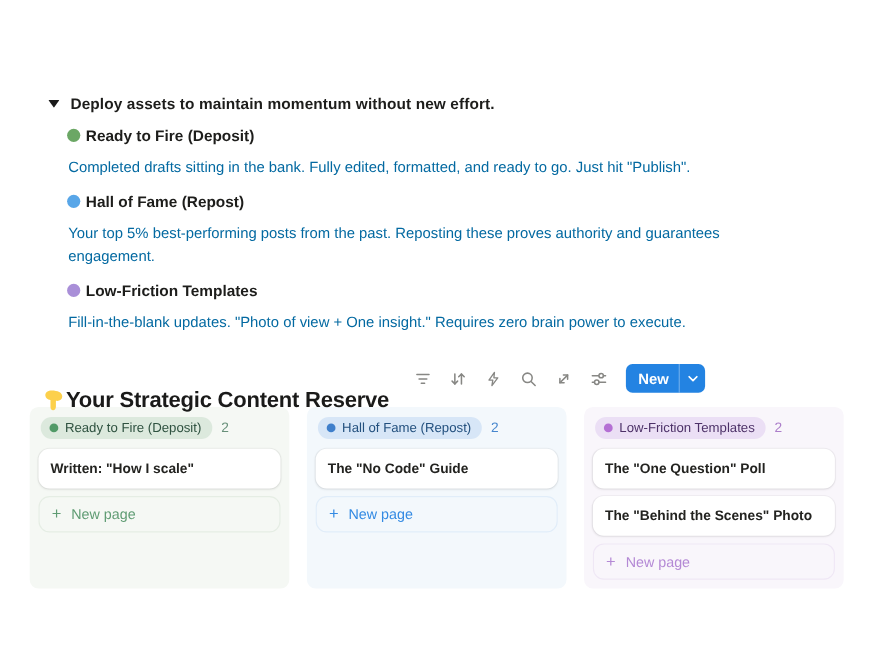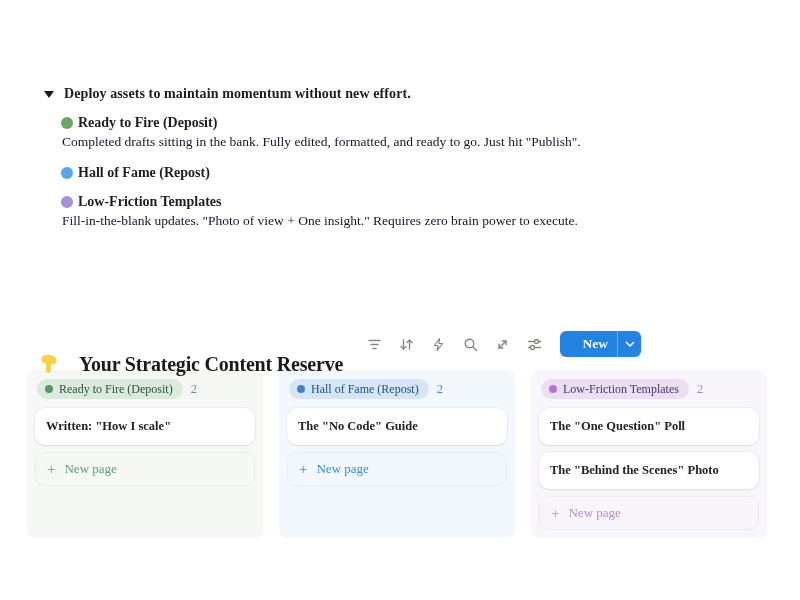--- a/index.html
+++ b/index.html
@@ -1,44 +1,44 @@
 <!DOCTYPE html>
 <html><head>
 <meta charset="utf-8">
 <style>
   * { margin:0; padding:0; box-sizing:border-box; }
   html,body { width:800px; height:600px; background:#ffffff; font-family:"Liberation Sans", sans-serif; overflow:hidden; }
-  .page { position:relative; width:800px; height:600px; background:#fff;font-family:Liberation Serif, serif; }
+  .page { position:relative; width:800px; height:600px; background:#fff; }
 
   
   .outline { position:absolute; left:44px; top:86px; width:640px; }
   .toggle-row { display:flex; align-items:center; gap:10px; }
   .toggle-tri { width:10px; height:7px; flex:0 0 auto; cursor:pointer; }
   .toggle-heading { font-size:14px; font-weight:700; color:#1d1d1b; letter-spacing:.1px; }
 
   .outline-item { display:flex; align-items:center; gap:5px; margin-left:17px; margin-top:13px; }
   .outline-dot { width:12px; height:12px; border-radius:50%; flex:0 0 auto; }
   .outline-item.green .outline-dot { background:#6BA765; }
   .outline-item.blue  .outline-dot { background:#58A6E8; }
   .outline-item.purple .outline-dot { background:#A98FD8; }
   .outline-label { font-size:14px; font-weight:700; color:#1d1d1b; }
 
-  .outline-para { margin-left:18px; font-size:13.5px; line-height:21px; color:#0f172a; max-width:606px; }
+  .outline-para { margin-left:18px; margin-top:10px; font-size:13.5px; line-height:21px; color:#0369a1; max-width:606px; }
 
   
   .board { position:absolute; left:27px; top:330px; width:740px; }
   .board-header { position:relative; height:28px; display:flex; align-items:center; }
-  .board-title-wrap { display:flex; gap:19px; margin-left:11px;margin-top:40px; }
+  .board-title-wrap { display:flex; gap:0; margin-left:11px;margin-top:40px; }
   .board-title { font-size:20px; font-weight:700; color:#1a1a19; letter-spacing:-.2px; }
 
   .toolbar { position:absolute; right:126px; top:0; height:28px; display:flex; align-items:center; gap:10px; }
   .tb-icon { width:22px; height:22px; display:flex; align-items:center; justify-content:center; border-radius:4px; cursor:pointer; }
   .tb-icon svg { display:block; }
   .new-btn { display:flex; align-items:center; height:26px; background:#2383E2; border-radius:6px; overflow:hidden; cursor:pointer; margin-left:4px; }
-  .new-btn-label { color:#fff; font-size:13.5px; font-weight:700; padding:0 9px 0 23px; }
+  .new-btn-label { color:#fff; font-size:13.5px; font-weight:700; padding:0 9px 0 11px; }
   .new-btn-caret { display:flex; align-items:center; justify-content:center; width:24px; height:26px; border-left:1px solid rgba(255,255,255,.35); }
 
   .board-columns { display:flex; gap:16px; margin-top:12px; }
   .column { width:236px; border-radius:8px; padding:8px; }
   .column.green  { background:#F5F8F4; }
   .column.blue   { background:#F3F8FC; }
   .column.purple { background:#F9F6FB; }
 
   .col-header { display:flex; align-items:center; gap:8px; padding:1px 2px 0 2px; }
   .pill { display:inline-flex; align-items:center; gap:6px; height:20px; border-radius:10px; padding:0 10px 0 8px; font-size:12px; font-weight:500; white-space:nowrap; }
@@ -80,20 +80,21 @@
     <div class="outline-item green">
       <span class="outline-dot"></span>
       <span class="outline-label">Ready to Fire (Deposit)</span>
     </div>
     <div class="outline-para">Completed drafts sitting in the bank. Fully edited, formatted, and ready to go. Just hit "Publish".</div>
 
     <div class="outline-item blue">
       <span class="outline-dot"></span>
       <span class="outline-label">Hall of Fame (Repost)</span>
     </div>
+    <div class="outline-para">Your top 5% best-performing posts from the past. Reposting these proves authority and guarantees engagement.</div>
 
     <div class="outline-item purple">
       <span class="outline-dot"></span>
       <span class="outline-label">Low-Friction Templates</span>
     </div>
     <div class="outline-para">Fill-in-the-blank updates. "Photo of view + One insight." Requires zero brain power to execute.</div>
   </div>
 
   <div class="board">
 

